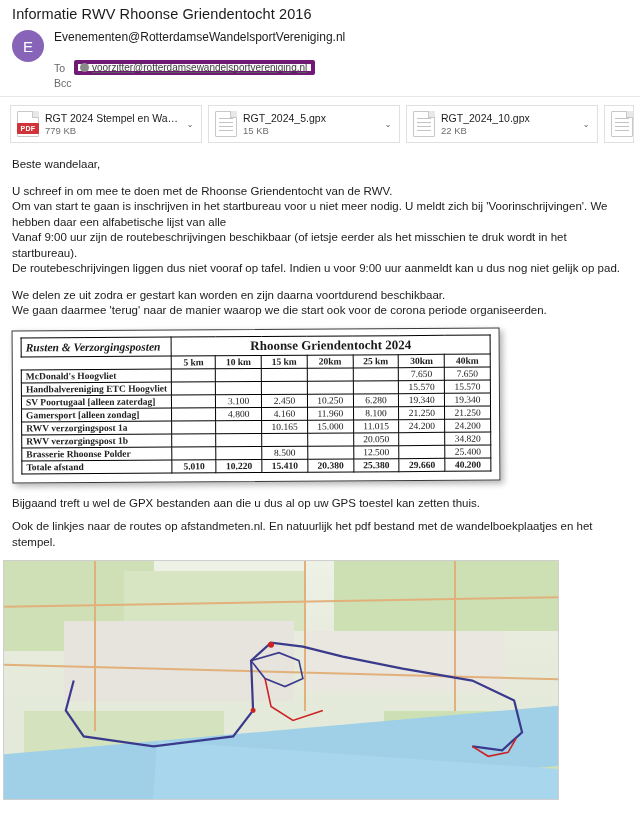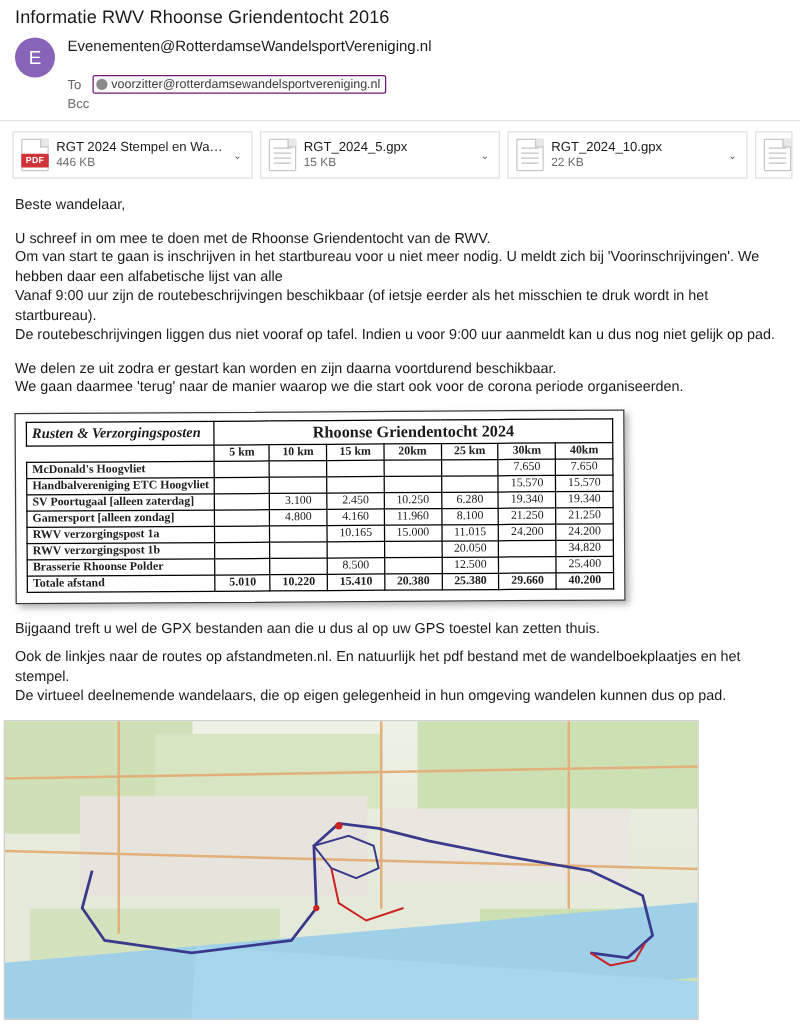--- a/index.html
+++ b/index.html
@@ -47,25 +47,26 @@
     align-items: flex-end;
     font-size: 10.5px;
     color: #5a5a5a;
     line-height: 14px;
     margin-top: 15px;
   }
   .recip-label { width: 20px; flex: 0 0 20px; color: #666; }
   .recip-chip {
     display: inline-flex;
     align-items: center;
-    border: 1px solid #701a75;
+    border: 4px solid #701a75;
     border-radius: 2px;
     background: #fafafa;
     padding: 0 4px 0 2px;
     height: 15px;
+    text-decoration: underline;
   }
   .recip-dot {
     width: 9px; height: 9px; border-radius: 50%;
     background: #8a8a8a; margin-right: 3px;
     flex: 0 0 9px;
   }
   .recip-chip span { font-size: 10px; color: #3c3c3c; }
   .bcc-line { color: #6a6a6a; font-size: 10.5px; line-height: 14px; margin-top: 1px; }
 
   .hdr-rule {
@@ -265,21 +266,21 @@
   <div class="attachments">
 
     <div class="att">
       <div class="att-icon pdf">
         <div class="sheet"></div>
           <div class="fold"></div>
           <div class="badge">PDF</div>
       </div>
       <div class="att-text">
         <div class="att-name">RGT 2024 Stempel en Wandelboekplaatje.pdf</div>
-        <div class="att-size">446 KB</div>
+        <div class="att-size">779 KB</div>
       </div>
       <div class="att-caret">⌄</div>
     </div>
 
     <div class="att">
       <div class="att-icon gpx">
         <div class="sheet"></div>
           <div class="fold"></div>
         <div class="lines">
             <i></i>
@@ -445,21 +446,20 @@
       </tbody>
         </table>
     </div>
   </div>
 
   <div class="body-text after-table">
     <p class="tight">
       <span class="ln">Bijgaand treft u wel de GPX bestanden aan die u dus al op uw GPS toestel kan zetten thuis.</span>
       <span style="display:block;height:8px"></span>
       <span class="ln">Ook de linkjes naar de routes op afstandmeten.nl. En natuurlijk het pdf bestand met de wandelboekplaatjes en het stempel.</span>
-      <span class="ln">De virtueel deelnemende wandelaars, die op eigen gelegenheid in hun omgeving wandelen kunnen dus op pad.</span>
     </p>
   </div>
 
   <div class="map">
     <div class="landA"></div>
     <div class="green1"></div>
       <div class="green2"></div>
       <div class="green3"></div>
     <div class="green4"></div>
       <div class="green5"></div>

